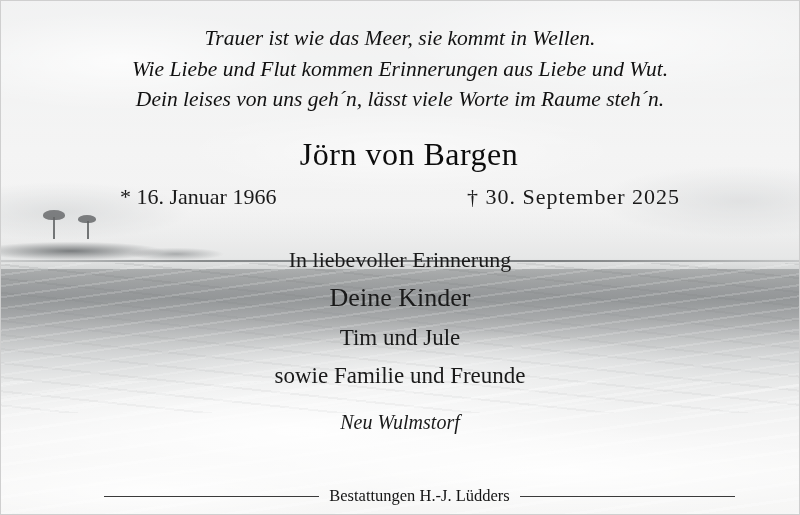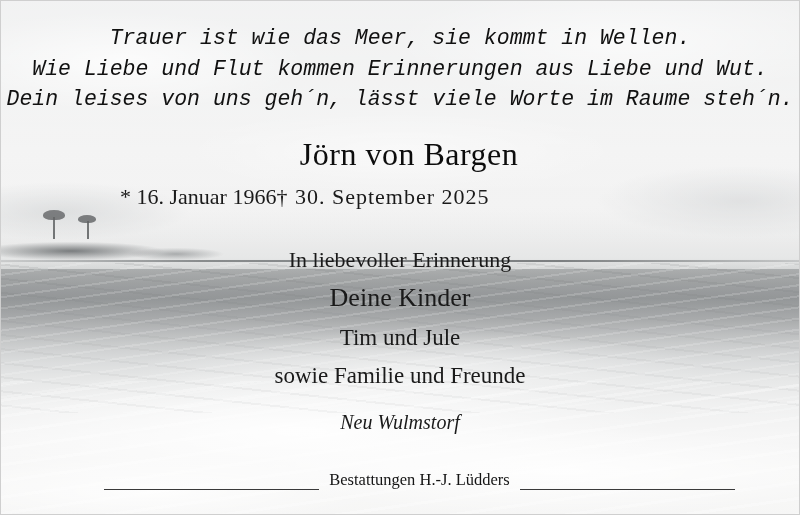--- a/index.html
+++ b/index.html
@@ -169,34 +169,35 @@
     color: #1a1a1a;
     text-align: center;
   }
   .verse {
     margin-top: 22px;
     font-style: italic;
     font-size: 21.5px;
     line-height: 1.42;
     color: #111;
   }
-  .verse div { white-space: nowrap; font-family: Liberation Mono, monospace; }
+  .verse div { white-space: nowrap; }
 
   .name {
     margin-top: 21px;
     font-size: 32px;
     letter-spacing: 0.5px;
     color: #0d0d0d;
     margin-left: 18px;
   }
 
   .dates {
     margin-top: 11px;
     width: 560px;
     display: flex;
+    justify-content: space-between;
     font-size: 22px;
   }
   .dates .cross { letter-spacing: 1px; }
 
   .memory {
     margin-top: 32px;
     font-size: 23px;
     line-height: 1.62;
   }
   .memory .line-1 { font-size: 22px; }
@@ -206,24 +207,24 @@
 
   .place {
     margin-top: 17px;
     font-size: 20px;
     font-style: italic;
   }
 
   .footer {
     position: absolute;
     left: 0; right: 0;
-    bottom: 24px;
+    bottom: 8px;
     z-index: 11;
     display: flex;
-    align-items: flex-end;
+    align-items: center;
     justify-content: center;
     gap: 10px;
     padding-left: 39px;
   }
   .footer .rule {
     height: 1px;
     background: #3a3a3a;
     flex: 0 0 215px;
   }
   .footer .rule.left { margin-left: 28px; }

